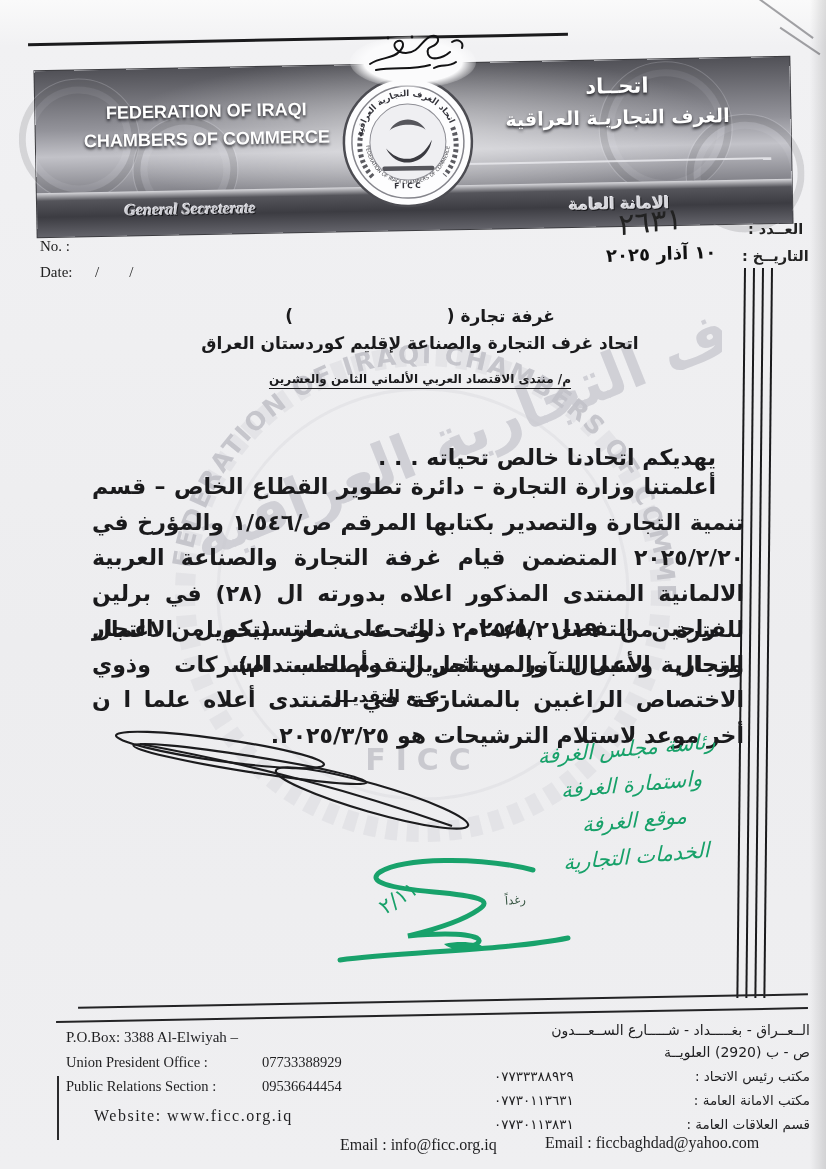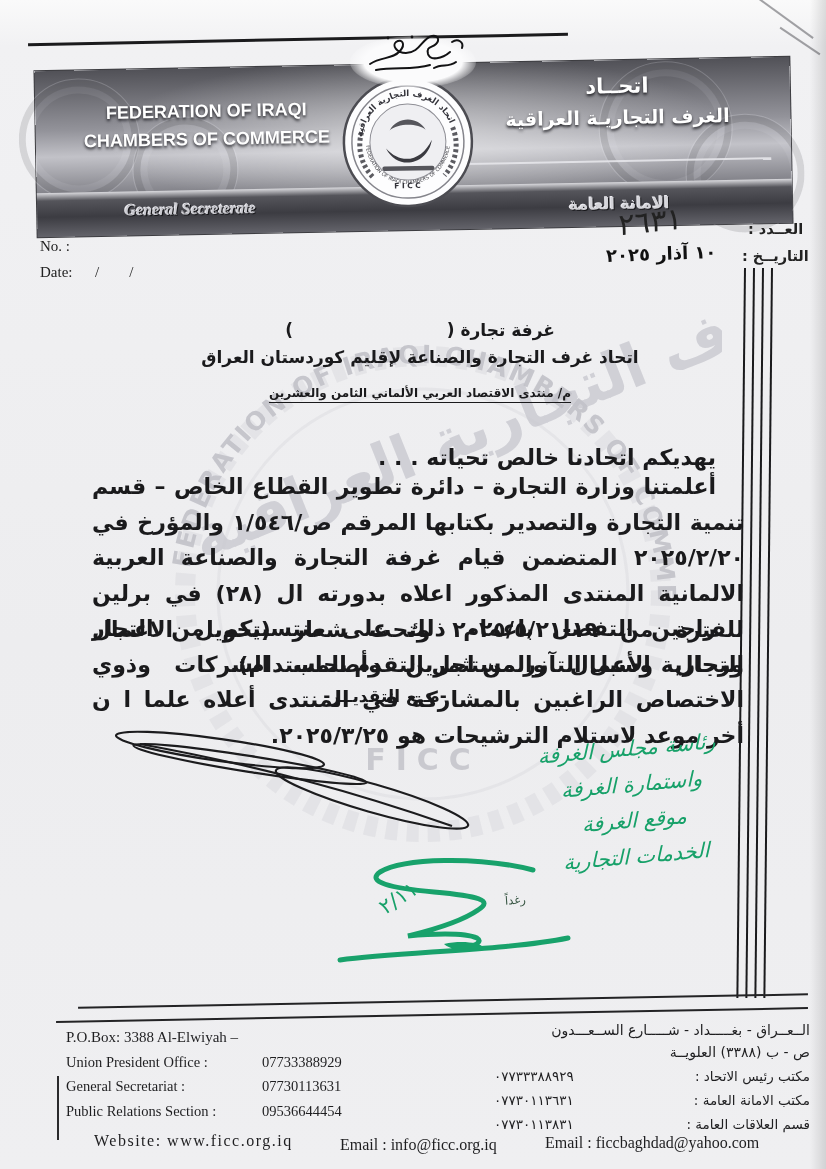--- a/index.html
+++ b/index.html
@@ -40,21 +40,21 @@
   
   .ref-label-ar{font-weight:bold;font-size:14.5px;color:#222;}
   .ref-number{left:618px;top:204px;font-size:30px;color:#222;letter-spacing:10px;transform:rotate(-6deg) skewX(-6deg);}
   .ref-stamp{left:606px;top:243px;font-size:18px;font-weight:bold;color:#111;transform:rotate(-2deg);letter-spacing:1px;}
   .ref-en{left:40px;top:234px;font-family:"Liberation Serif",serif;font-size:15px;color:#222;line-height:1.7;}
   .ref-en .pre{white-space:pre;}
   
   .watermark{left:118px;top:308px;width:604px;height:584px;z-index:1;pointer-events:none;}
   
   .letter{z-index:5;}
-  .recipients{left:120px;top:306px;width:600px;text-align:center;direction:rtl;font-weight:bold;font-size:17px;z-index:5;margin-top:14px;}
+  .recipients{left:120px;top:306px;width:600px;text-align:center;direction:rtl;font-weight:bold;font-size:17px;z-index:5;}
   .recipients .r1{white-space:pre;}
   .recipients .r2{margin-top:7px;}
   .recipients .subj{margin-top:19px;font-size:12px;text-decoration:underline;text-underline-offset:5px;}
   .bodytext{direction:rtl;text-align:justify;font-weight:bold;font-size:22px;line-height:1.62;color:#1a1a1c;z-index:5;}
   .salutation{left:92px;top:440px;width:652px;text-align:right;text-indent:28px;}
   .para1{left:92px;top:469px;width:652px;text-indent:28px;}
   .para2{left:92px;top:611px;width:652px;text-indent:28px;}
   .closing{left:120px;top:686px;width:530px;text-align:center;direction:rtl;font-weight:bold;font-size:17px;z-index:5;}
   
   .sig-svg{left:100px;top:714px;width:380px;height:122px;z-index:6;}
@@ -213,33 +213,29 @@
   <div class="abs fline fl2"></div>
   <div class="abs lmark"></div>
 
   <div class="abs footer-en">
     <div>P.O.Box: 3388 Al-Elwiyah   –</div>
     <div class="frow">
       <span class="lab">Union President Office :</span>
       <span>07733388929</span>
     </div>
     <div class="frow">
-      <span class="lab">General Secretariat :</span>
-      <span>07730113631</span>
-    </div>
-    <div class="frow">
       <span class="lab">Public Relations Section :</span>
       <span>09536644454</span>
     </div>
     <div class="site">Website: www.ficc.org.iq</div>
   </div>
 
   <div class="abs footer-ar">
     <div>الــعــراق - بغـــــداد - شـــــارع الســعـــدون</div>
-    <div>ص - ب (٣٣٨٨) العلويــة</div>
+    <div>ص - ب (2920) العلويــة</div>
     <div class="frow">
       <span>مكتب رئيس الاتحاد :</span>
       <span>٠٧٧٣٣٣٨٨٩٢٩</span>
     </div>
     <div class="frow">
       <span>مكتب الامانة العامة :</span>
       <span>٠٧٧٣٠١١٣٦٣١</span>
     </div>
     <div class="frow">
       <span>قسم العلاقات العامة :</span>

